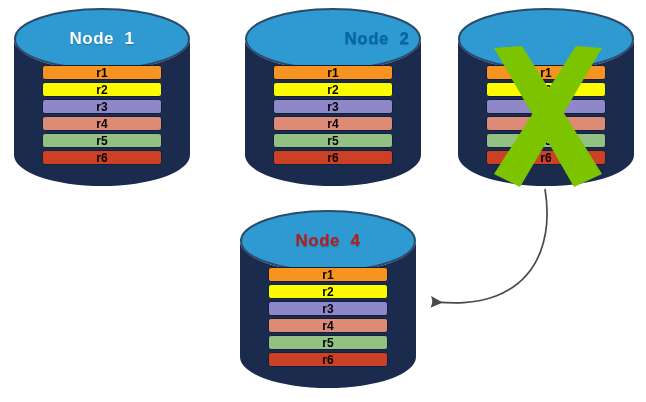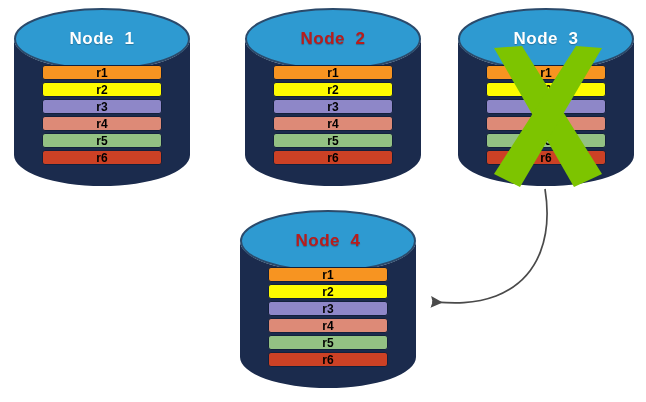--- a/index.html
+++ b/index.html
@@ -108,21 +108,21 @@
         <div class="row-bar" style="width: 120px; background: rgb(204, 65, 37); border-color: rgb(19, 32, 59);">
           <span class="row-label" style="color: rgb(0, 0, 0);">r6</span>
         </div>
       </div>
     </div>
     <div class="node" style="left: 245px; top: 8px; width: 176px; height: 178px;">
       <svg class="node-svg" width="176" height="178">
         <path d="M 0,31 L 0,147 A 88,31 0 0 0 176,147 L 176,31 A 88,31 0 0 1 0,31 Z" fill="#1b2b4d"></path>
         <ellipse cx="88" cy="31" rx="87" ry="30" fill="#2e9ad1" stroke="#2b4a6b" stroke-width="2"></ellipse>
       </svg>
-      <div class="node-title" style="top: 21px; color: #b91c1c;">Node  2</div>
+      <div class="node-title" style="top: 21px; color: #0369a1; padding-left: 44px;">Node  2</div>
       <div class="rows" style="top: 57px;">
         <div class="row-bar" style="width: 120px; background: rgb(247, 148, 33); border-color: rgb(19, 32, 59);">
           <span class="row-label" style="color: rgb(0, 0, 0);">r1</span>
         </div>
         <div class="row-bar" style="width: 120px; background: rgb(253, 251, 0); border-color: rgb(19, 32, 59);">
           <span class="row-label" style="color: rgb(0, 0, 0);">r2</span>
         </div>
         <div class="row-bar" style="width: 120px; background: rgb(142, 135, 200); border-color: rgb(19, 32, 59);">
           <span class="row-label" style="color: rgb(0, 0, 0);">r3</span>
         </div>
@@ -135,21 +135,20 @@
         <div class="row-bar" style="width: 120px; background: rgb(204, 65, 37); border-color: rgb(19, 32, 59);">
           <span class="row-label" style="color: rgb(0, 0, 0);">r6</span>
         </div>
       </div>
     </div>
     <div class="node" style="left: 458px; top: 8px; width: 176px; height: 178px;">
       <svg class="node-svg" width="176" height="178">
         <path d="M 0,31 L 0,147 A 88,31 0 0 0 176,147 L 176,31 A 88,31 0 0 1 0,31 Z" fill="#1b2b4d"></path>
         <ellipse cx="88" cy="31" rx="87" ry="30" fill="#2e9ad1" stroke="#2b4a6b" stroke-width="2"></ellipse>
       </svg>
-      <div class="node-title" style="top: 21px; color: rgb(255, 255, 255);">Node  3</div>
       <div class="rows" style="top: 57px;">
         <div class="row-bar" style="width: 120px; background: rgb(247, 148, 33); border-color: rgb(19, 32, 59);">
           <span class="row-label" style="color: rgb(0, 0, 0);">r1</span>
         </div>
         <div class="row-bar" style="width: 120px; background: rgb(253, 251, 0); border-color: rgb(19, 32, 59);">
           <span class="row-label" style="color: rgb(0, 0, 0);">r2</span>
         </div>
         <div class="row-bar" style="width: 120px; background: rgb(142, 135, 200); border-color: rgb(19, 32, 59);">
           <span class="row-label" style="color: rgb(0, 0, 0);">r3</span>
         </div>

